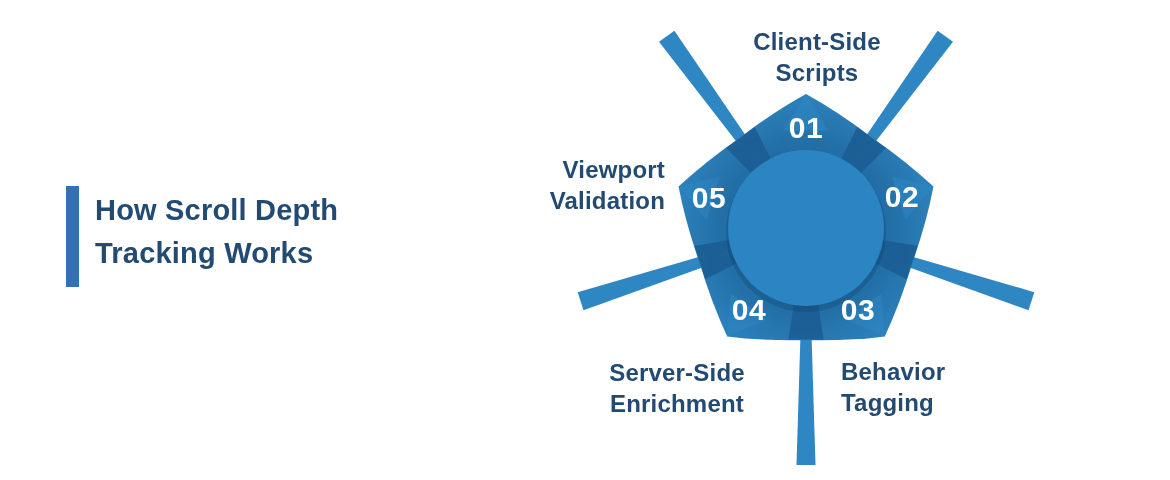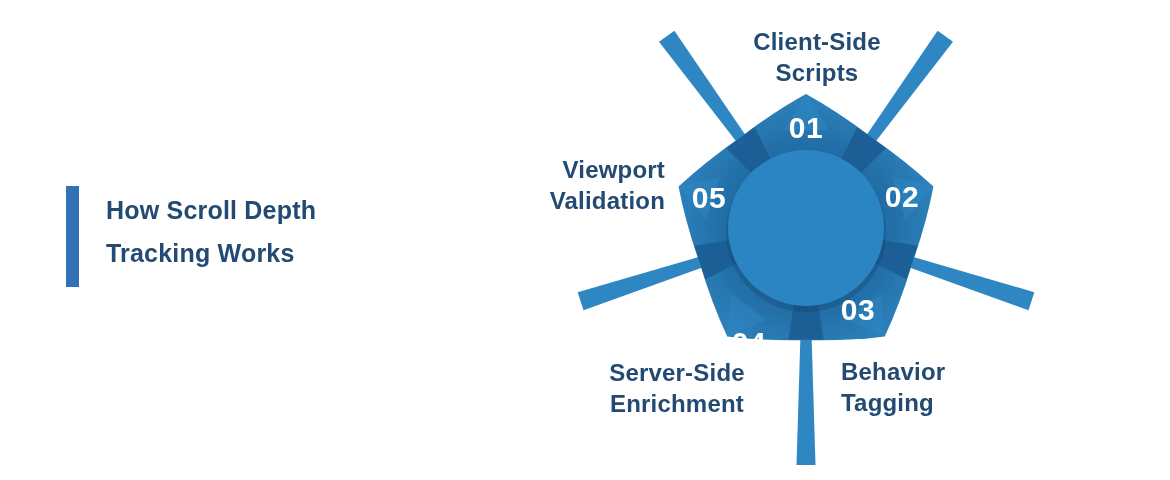--- a/index.html
+++ b/index.html
@@ -5,22 +5,22 @@
   html,body{margin:0;padding:0;background:#ffffff;}
   .canvas{
     position:relative;width:1170px;height:480px;background:#ffffff;overflow:hidden;
     font-family:"Liberation Sans", sans-serif;
   }
   
   .accent-bar{
     position:absolute;left:66px;top:186px;width:13px;height:101px;
   }
   .page-title{
-    position:absolute;left:106px;top:189px;margin:0;
-    font-size:25px;line-height:43px;font-weight:700;letter-spacing:.2px;
+    position:absolute;left:95px;top:189px;margin:0;
+    font-size:29px;line-height:43px;font-weight:700;letter-spacing:.2px;
   }
   .page-title span{display:block;}
   
   .flower-svg{position:absolute;left:540px;top:0;width:560px;height:480px;}
   .step-number{
     position:absolute;transform:translate(-50%,-50%);
     font-size:30px;font-weight:700;color:#ffffff;letter-spacing:.5px;
   }
   .step-label{
     position:absolute;font-size:24px;line-height:31px;font-weight:700;letter-spacing:.2px;
@@ -71,21 +71,21 @@
         <polygon points="226.92688715107263,320.05048534524406 187.23677619280863,336.40827724624296 190.52904197772278,293.60590289905076" fill="#2E86C2" opacity="0.55"></polygon>
         <polygon points="166.38053019082543,219.2844257252342 138.5584268164494,186.591722753757 180.2832699297888,176.49619250899457" fill="#2E86C2" opacity="0.55"></polygon>
         <circle cx="266" cy="232" r="80" fill="rgba(13,52,86,0.22)"></circle>
         <circle cx="266" cy="228" r="78" fill="#2A85C2"></circle>
       </g>
   </svg>
 
   <div class="step-number" style="left: 806px; top: 128px; color: rgb(255, 255, 255);">01</div>
   <div class="step-number" style="left: 902px; top: 197px; color: rgb(255, 255, 255);">02</div>
   <div class="step-number" style="left: 858px; top: 310px; color: rgb(255, 255, 255);">03</div>
-  <div class="step-number" style="left: 749px; top: 310px; color: rgb(255, 255, 255); margin-top: 33px;">04</div>
+  <div class="step-number" style="left: 749px; top: 310px; color: rgb(255, 255, 255);">04</div>
   <div class="step-number" style="left: 709px; top: 198px; color: rgb(255, 255, 255);">05</div>
 
   <div class="step-label lbl-center" style="left: 717px; top: 26px; width: 200px; color: rgb(35, 74, 114);">
     <span>Client-Side</span>
     <span>Scripts</span>
   </div>
   <div class="step-label lbl-left" style="left: 841px; top: 356px; color: rgb(35, 74, 114);">
     <span>Behavior</span>
     <span>Tagging</span>
   </div>

